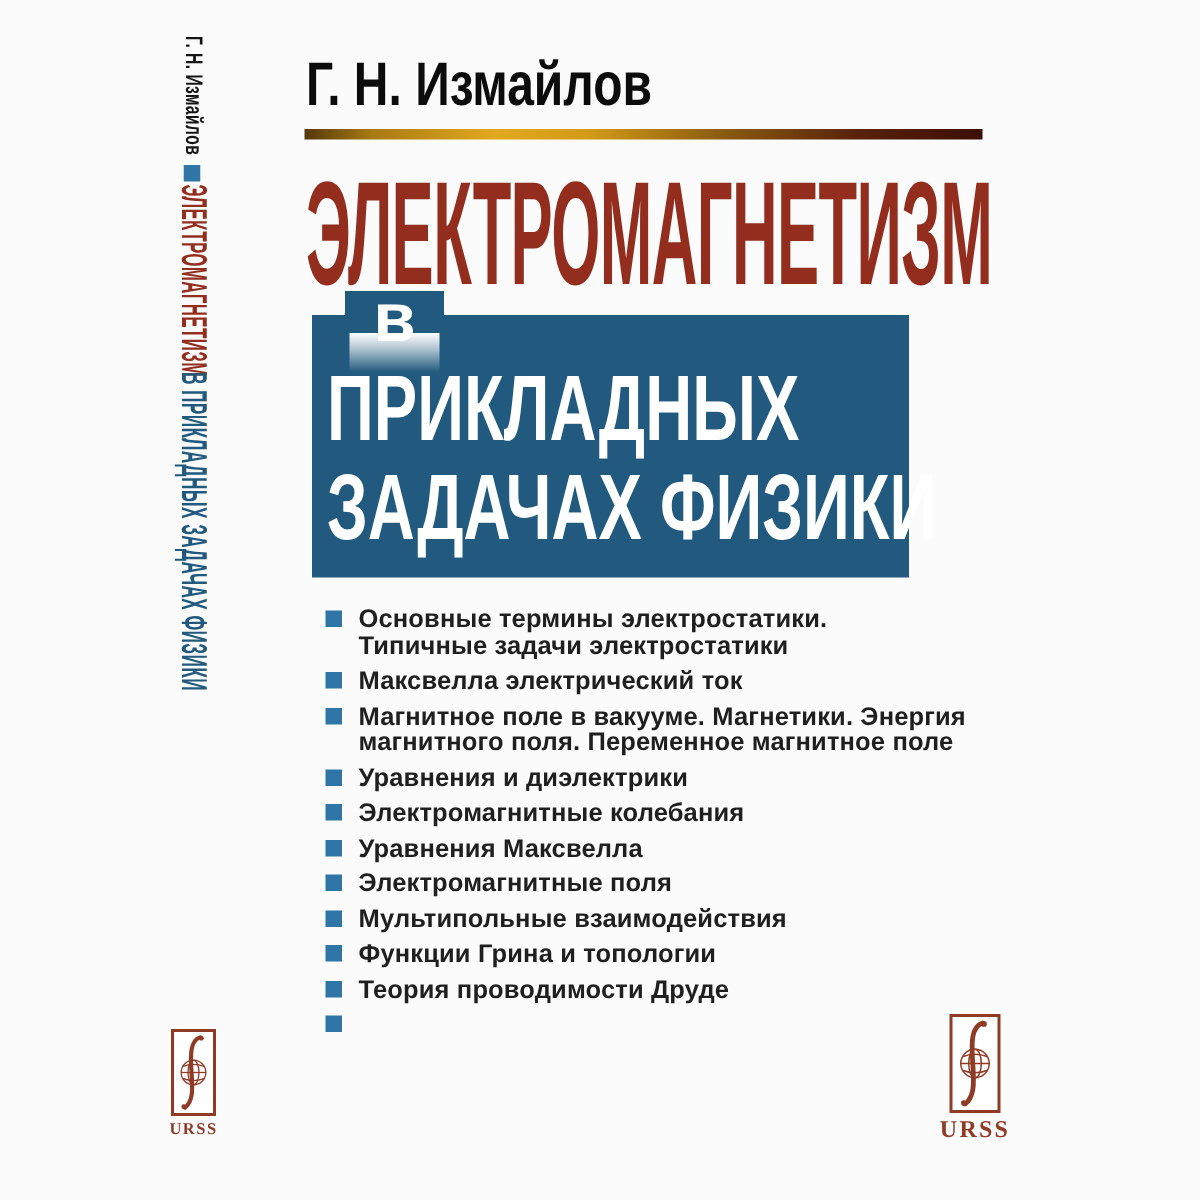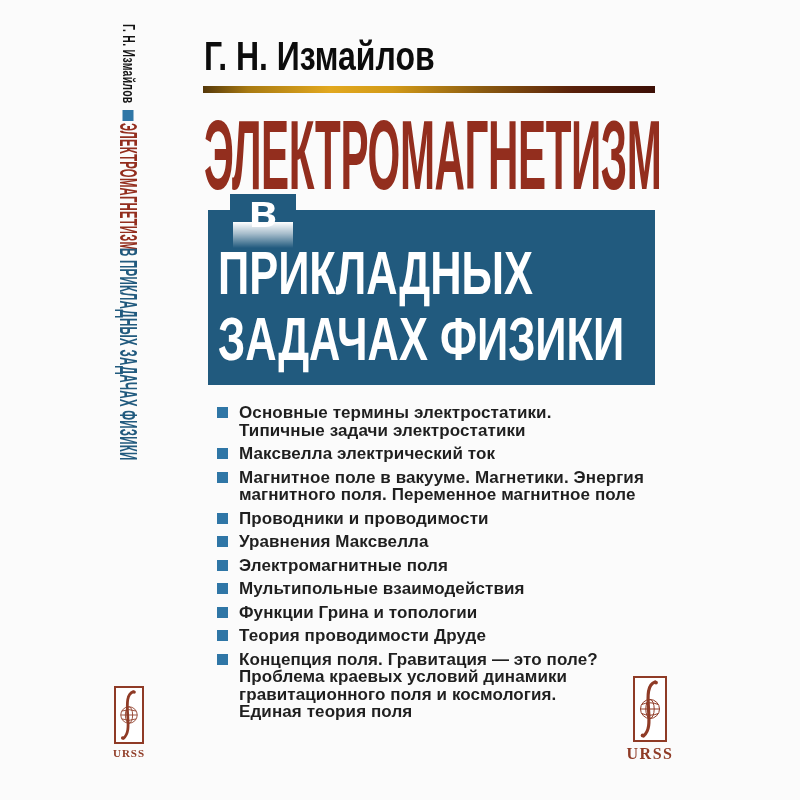--- a/index.html
+++ b/index.html
@@ -44,21 +44,21 @@
   .rule{
     left:203px;top:86px;width:452px;height:7px;
     background:linear-gradient(90deg,#55380a 0%,#a87a12 10%,#e2a81f 28%,#d29a18 42%,#8a5a10 62%,#59200a 82%,#3c0f06 100%);
   }
   .title{
     left:204px;top:106px;font-size:98px;font-weight:700;color:#932e1e;
     transform:scaleX(0.43);transform-origin:0 0;white-space:nowrap;line-height:1;
     letter-spacing:-1px;
   }
   .subtitle-box{
-    left:208px;top:210px;width:447px;height:175px;background:#215a7e;
+    left:208px;top:210px;width:398px;height:175px;background:#215a7e;
   }
   .subtitle-tab{
     left:230px;top:194px;width:66px;height:54px;background:#215a7e;
     text-align:center;
   }
   .subtitle-tab .tab-letter{
     position:relative;z-index:2;display:inline-block;
     font-size:46px;font-weight:700;color:#ffffff;line-height:1;
     margin-top:-6px;
   }
@@ -151,21 +151,25 @@
       <span class="bullet"></span>
       <span class="topic-text">Максвелла электрический ток</span>
     </div>
     <div class="topic">
       <span class="bullet"></span>
       <span class="topic-text">Магнитное поле в вакууме. Магнетики. Энергия
 магнитного поля. Переменное магнитное поле</span>
     </div>
     <div class="topic">
       <span class="bullet"></span>
-      <span class="topic-text">Проводники и проводимости</span>
+      <span class="topic-text">Уравнения и диэлектрики</span>
+    </div>
+    <div class="topic">
+      <span class="bullet"></span>
+      <span class="topic-text">Электромагнитные колебания</span>
     </div>
     <div class="topic">
       <span class="bullet"></span>
       <span class="topic-text">Уравнения Максвелла</span>
     </div>
     <div class="topic">
       <span class="bullet"></span>
       <span class="topic-text">Электромагнитные поля</span>
     </div>
     <div class="topic">
@@ -175,24 +179,20 @@
     <div class="topic">
       <span class="bullet"></span>
       <span class="topic-text">Функции Грина и топологии</span>
     </div>
     <div class="topic">
       <span class="bullet"></span>
       <span class="topic-text">Теория проводимости Друде</span>
     </div>
     <div class="topic">
       <span class="bullet"></span>
-      <span class="topic-text">Концепция поля. Гравитация — это поле?
-Проблема краевых условий динамики
-гравитационного поля и космология.
-Единая теория поля</span>
     </div>
   </div>
 
 <div class="abs urss urss-cover">
   <div class="urss-box">
     <svg width="30" height="62" viewBox="0 0 30 62" xmlns="http://www.w3.org/2000/svg">
       <g fill="none" stroke="#8f3b26" stroke-width="1">
         <circle cx="15" cy="31" r="9.5"></circle>
         <ellipse cx="15" cy="31" rx="4.2" ry="9.5"></ellipse>
         <line x1="5.5" y1="31" x2="24.5" y2="31"></line>

